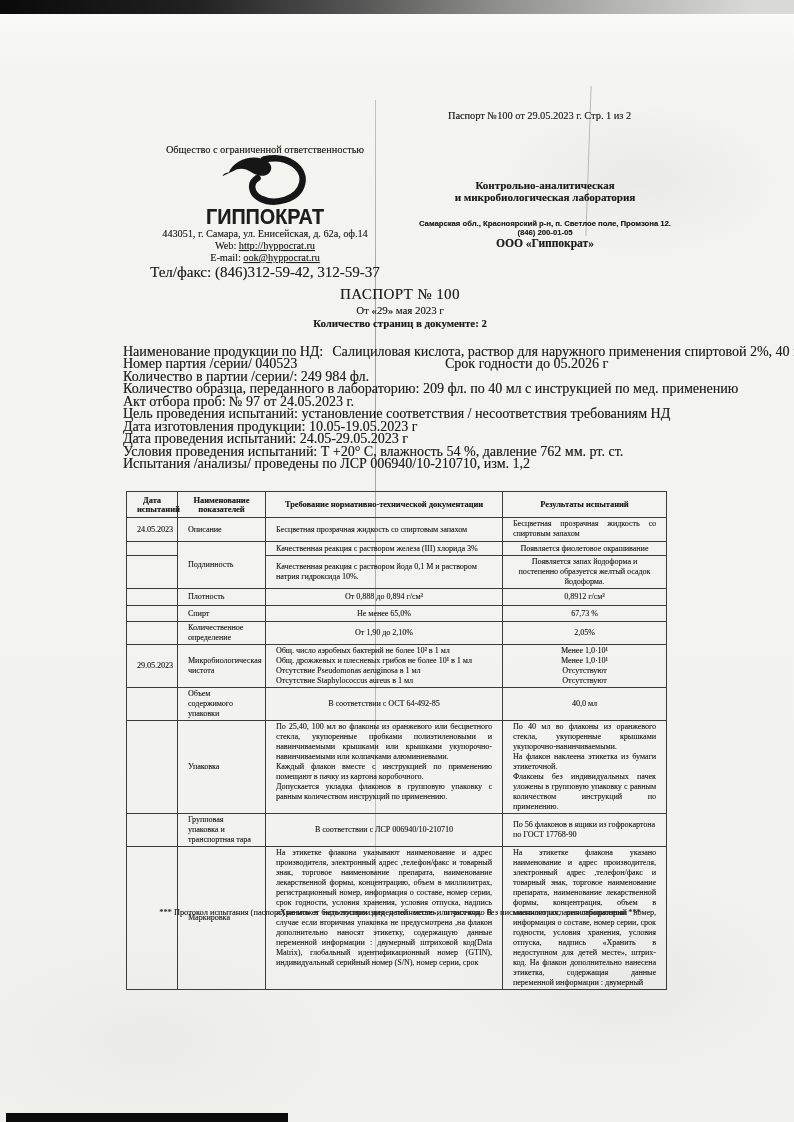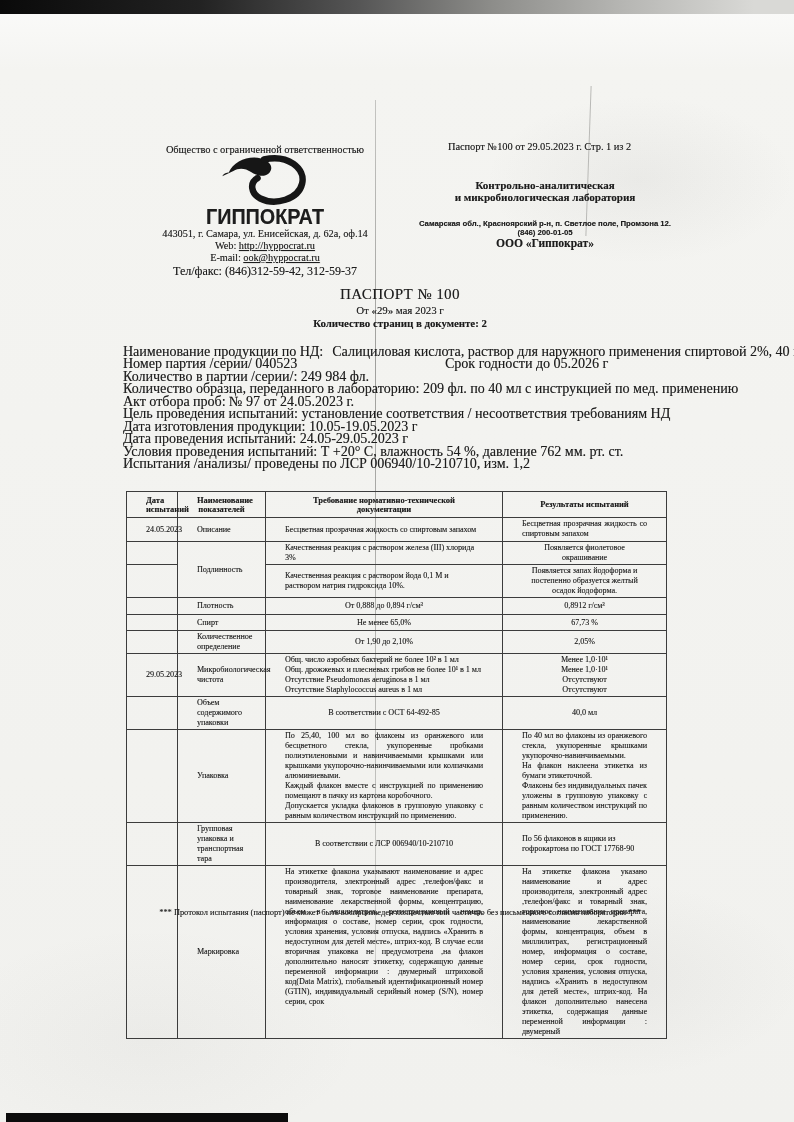--- a/index.html
+++ b/index.html
@@ -25,48 +25,48 @@
   .fold-v{position:absolute;left:375px;top:100px;width:1px;height:865px;
     background:linear-gradient(180deg,#c4c4c1,#9f9f9c 30%,#b9b9b6 70%,#cfcfcc);}
   .crease{position:absolute;left:588px;top:86px;width:1px;height:150px;background:#b9b9b6;transform:rotate(2deg);}
 
   .abs{position:absolute;}
   .ctr{text-align:center;}
   .u{text-decoration:underline;}
   .b{font-weight:bold;text-align:center;}
   .sans{font-family:"Liberation Sans", sans-serif;}
 
-  .passport-line{left:448px;top:110px;width:290px;font-size:10.3px;margin-top:31px;}
+  .passport-line{left:448px;top:110px;width:290px;font-size:10.3px;}
 
   .org-type{left:125px;top:144px;width:280px;font-size:10.3px;}
   .logo-bird{left:212px;top:153px;width:105px;height:52px;}
   .logo-word{left:125px;top:204px;width:280px;font-size:21px;font-weight:bold;
     font-family:"Liberation Sans",sans-serif;letter-spacing:0px;transform:scaleX(.94) scaleY(1.08);}
   .co-addr{left:95px;top:228px;width:340px;font-size:10.2px;}
   .co-web{left:95px;top:240px;width:340px;font-size:10.2px;}
   .co-mail{left:95px;top:252px;width:340px;font-size:10.2px;}
-  .co-tel{left:95px;top:264px;width:340px;font-size:12px;}
+  .co-tel{left:95px;top:264px;width:340px;font-size:15px;}
 
   .lab-1{left:415px;top:179px;width:260px;font-size:11px;}
   .lab-2{left:415px;top:191px;width:260px;font-size:11px;}
   .lab-3{left:415px;top:205px;width:260px;font-size:11.5px;margin-top:32px;}
   .lab-addr{left:405px;top:219px;width:280px;font-size:7.7px;}
   .lab-tel{left:405px;top:228px;width:280px;font-size:7.7px;}
 
   .title-1{left:250px;top:286px;width:300px;font-size:15px;letter-spacing:.4px;}
   .title-2{left:250px;top:304px;width:300px;font-size:10.8px;}
   .title-3{left:250px;top:317px;width:300px;font-size:10.8px;font-weight:600;}
 
   .details{left:123px;top:346px;width:575px;font-size:14px;line-height:12.45px;}
   .dline{position:relative;white-space:nowrap;}
   .dgap{display:inline-block;width:9px;}
   .expiry{position:absolute;left:322px;top:0;}
 
   .testtable{position:absolute;left:126px;top:491px;width:540px;border-collapse:collapse;table-layout:fixed;}
-  .testtable td,.testtable th{border:1px solid #3c3c3c;padding:1px 19px;vertical-align:middle;font-weight:normal;}
+  .testtable td,.testtable th{border:1px solid #3c3c3c;padding:1px 10px;vertical-align:middle;font-weight:normal;}
   .testtable th{font-size:8.4px;font-weight:bold;text-align:center;}
   .testtable td{font-size:8px;line-height:1.25;text-align:center;}
   col.c-date{width:51px;}col.c-name{width:88px;}col.c-req{width:237px;}col.c-res{width:164px;}
   td.l{text-align:left;}
   td.j{text-align:justify;text-align-last:left;}
   td.top{vertical-align:top;}
   .pre{white-space:pre-line;}
   tr.rh{height:26px;} tr.r0{height:24px;} tr.r1{height:14px;} tr.r2{height:28px;}
   tr.r3{height:17px;} tr.r4{height:16px;} tr.r5{height:19px;} tr.r6{height:43px;}
   tr.r7{height:22px;} tr.r8{height:80px;} tr.r9{height:20px;} tr.r10{height:104px;}

